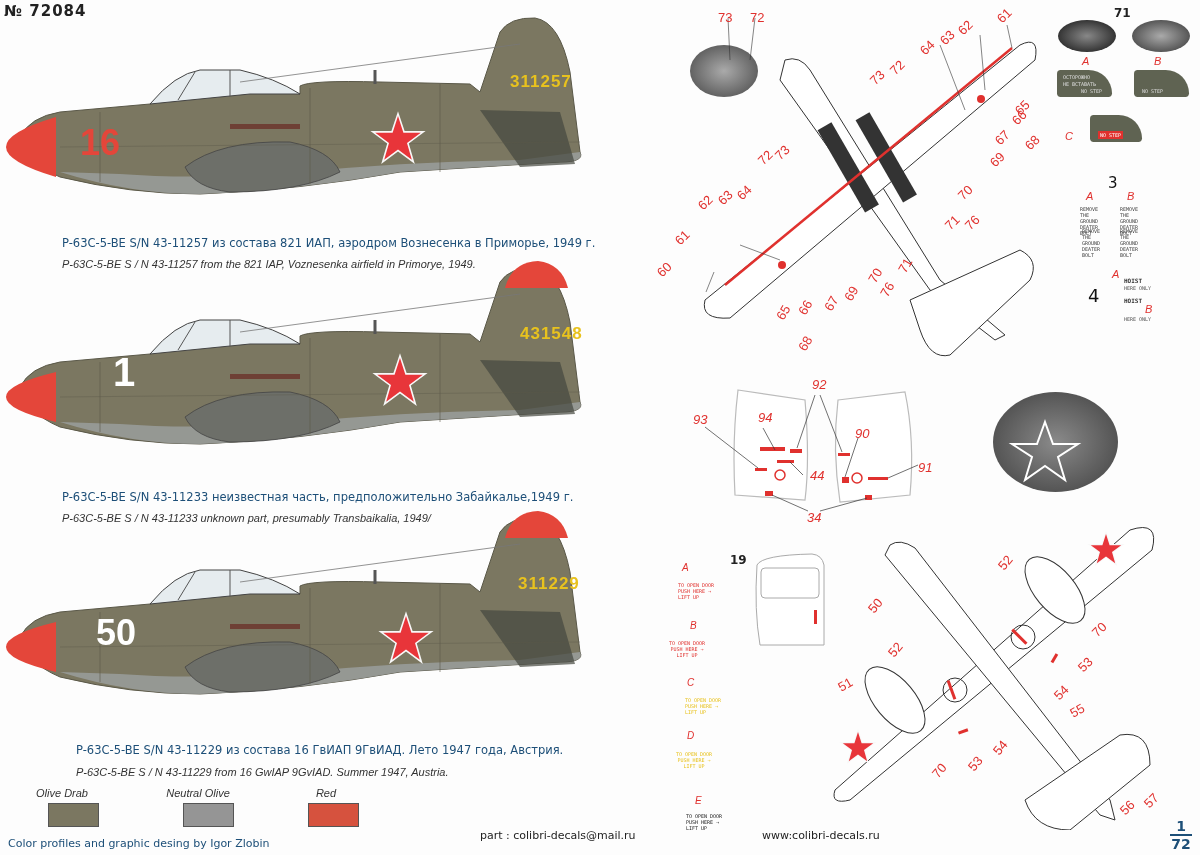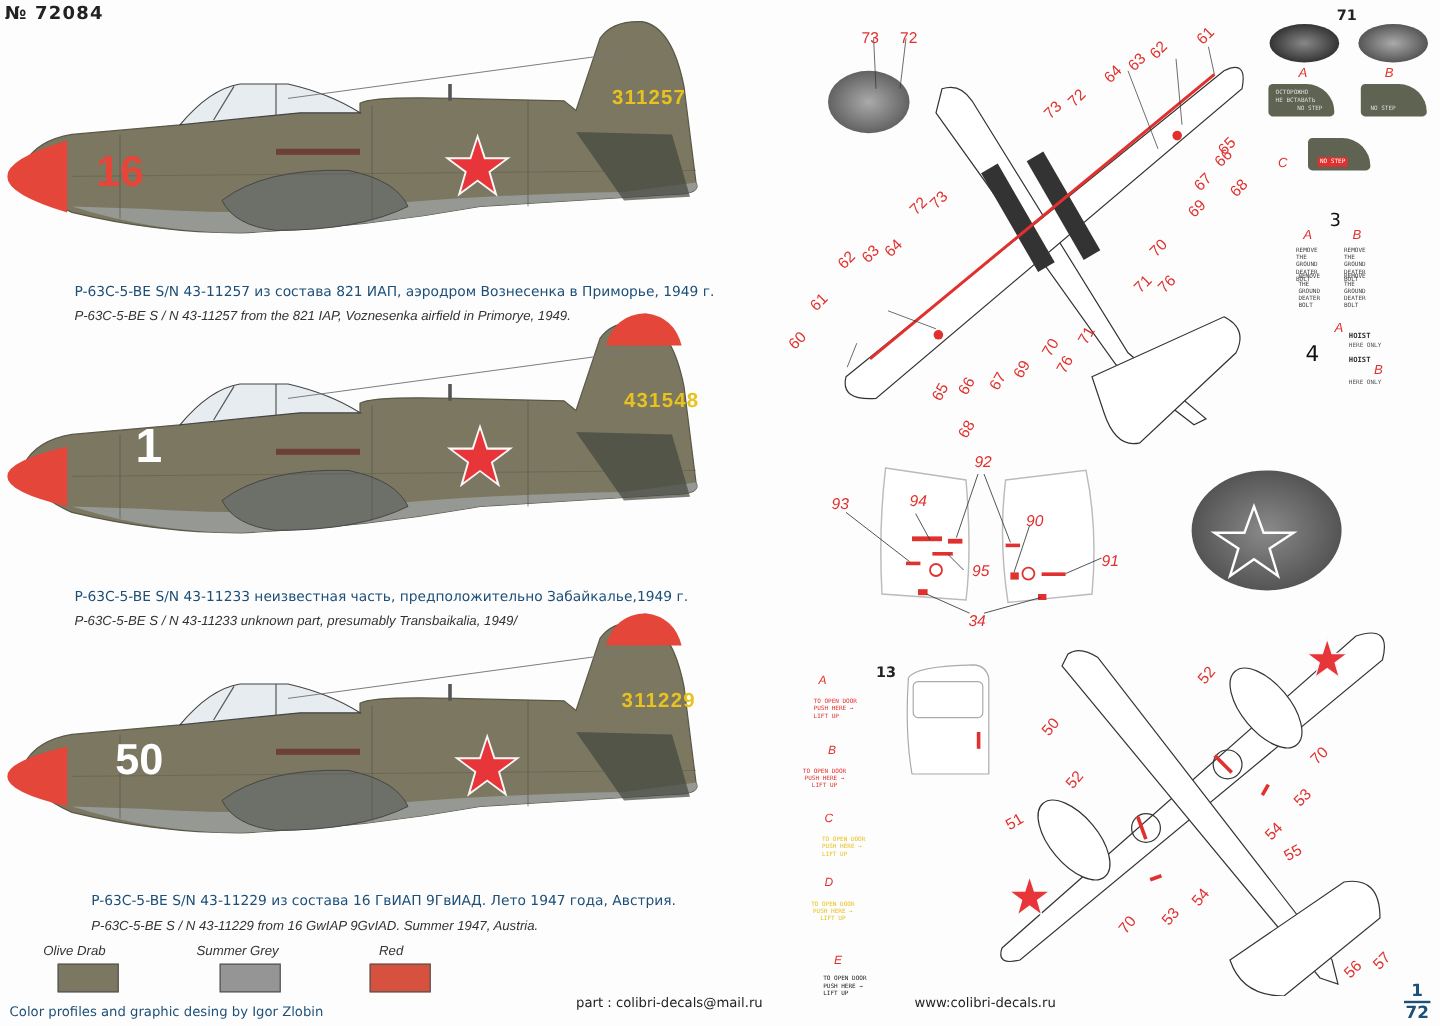--- a/index.html
+++ b/index.html
@@ -116,38 +116,38 @@
   
   [data-name="tail-number"] { color:#e8c21e !important; letter-spacing:1px; }
   [data-name="aircraft-profile-1"] [data-name="side-number"] { color:#e4463a; }
 </style>
 
 <div class="abs" style="left:22px;top:787px;" data-name="color-legend-olive-drab">
   <div class="swatch-label" data-name="swatch-label">Olive Drab</div>
   <div class="swatch" style="background:#7b7761;margin:4px 0 0 26px;" data-name="olive-drab-swatch"></div>
 </div>
 <div class="abs" style="left:158px;top:787px;" data-name="color-legend-neutral-grey">
-  <div class="swatch-label" data-name="swatch-label">Summer Grey</div>
+  <div class="swatch-label" data-name="swatch-label">Neutral Olive</div>
   <div class="swatch" style="background:#959595;margin:4px 0 0 25px;" data-name="neutral-grey-swatch"></div>
 </div>
 <div class="abs" style="left:286px;top:787px;" data-name="color-legend-red">
   <div class="swatch-label" data-name="swatch-label">Red</div>
   <div class="swatch" style="background:#d6523e;margin:4px 0 0 22px;" data-name="red-swatch"></div>
 </div>
 <div class="abs credit" style="left:8px;top:837px;" data-name="credit-text">Color profiles and graphic desing by Igor Zlobin</div>
 
 <div class="abs foot" style="left:480px;top:829px;" data-name="mail-text">part :  colibri-decals@mail.ru</div>
 <div class="abs foot" style="left:762px;top:829px;" data-name="website-text">www:colibri-decals.ru</div>
 <div class="abs scale" data-name="scale-badge">
   <div data-name="scale-numerator">1</div>
   <div class="bar"></div>
   <div data-name="scale-denominator">72</div>
 </div>
 
-<div class="abs" style="left:640px;top:0;width:400px;height:370px;margin-top:14px;" data-name="top-view-diagram">
+<div class="abs" style="left:640px;top:0;width:400px;height:370px;" data-name="top-view-diagram">
 
   <div class="abs" style="left:50px;top:45px;width:68px;height:52px;border-radius:50%;background:radial-gradient(#aaa,#444);" data-name="reference-photo"></div>
   <svg class="abs" width="400" height="370" style="left:0;top:0">
     <g fill="#fff" stroke="#333" stroke-width="1">
 
       <path d="M145,60 Q160,55 170,70 L300,280 L365,335 L355,340 L290,290 L140,80 Z"></path>
 
       <path d="M65,300 L380,45 Q400,35 395,60 L90,318 Q60,320 65,300 Z"></path>
 
       <path d="M270,300 L380,250 Q400,260 390,280 L310,355 Q290,360 280,330 Z"></path>
@@ -264,34 +264,34 @@
       <line x1="143" y1="105" x2="130" y2="92"></line>
       <line x1="198" y1="68" x2="185" y2="107"></line>
       <line x1="258" y1="95" x2="228" y2="108"></line>
       <line x1="148" y1="141" x2="112" y2="125"></line>
       <line x1="160" y1="141" x2="207" y2="128"></line>
     </g>
   </svg>
   <span class="callout" style="left:152px;top:7px" data-name="callout-92">92</span>
   <span class="callout" style="left:33px;top:42px" data-name="callout-93">93</span>
   <span class="callout" style="left:98px;top:40px" data-name="callout-94">94</span>
-  <span class="callout" style="left:150px;top:98px" data-name="callout-95">95</span>
+  <span class="callout" style="left:150px;top:98px" data-name="callout-95">44</span>
   <span class="callout" style="left:195px;top:56px" data-name="callout-90">90</span>
   <span class="callout" style="left:258px;top:90px" data-name="callout-91">91</span>
   <span class="callout" style="left:147px;top:140px" data-name="callout-34">34</span>
 </div>
 
 <div class="abs" style="left:993px;top:392px;width:125px;height:100px;border-radius:50%;background:radial-gradient(ellipse at 50% 50%, #8a8a8a, #555 70%, #ddd 100%);" data-name="reference-photo-star">
   <svg width="125" height="100" class="abs" style="left:0;top:0">
       <polygon points="52,30 60,52 85,52 65,65 72,88 52,74 32,88 39,65 19,52 44,52" fill="none" stroke="#fff" stroke-width="2"></polygon>
     </svg>
 </div>
 
 <div class="abs" style="left:650px;top:540px;width:180px;height:310px;" data-name="stencil-13-group">
-  <div class="abs" style="left:80px;top:13px;font-weight:bold;font-size:12px;color:#222;" data-name="stencil-number">13</div>
+  <div class="abs" style="left:80px;top:13px;font-weight:bold;font-size:12px;color:#222;" data-name="stencil-number">19</div>
   <svg class="abs" width="80" height="100" style="left:102px;top:10px" data-name="door-outline">
     <path d="M5,15 Q10,5 60,4 Q70,5 72,15 L72,95 L8,95 Q2,60 5,15 Z" fill="#fff" stroke="#aaa" stroke-width="1"></path>
     <rect x="9" y="18" width="58" height="30" rx="4" fill="none" stroke="#aaa"></rect>
     <rect x="62" y="60" width="3" height="14" fill="#e0312e"></rect>
   </svg>
   <span class="letter" style="left:32px;top:22px;font-size:10px;" data-name="variant-a-label">A</span>
   <div class="stencil" style="left:28px;top:42px;color:#e0312e;" data-name="stencil-text-a">
       <div>TO OPEN DOOR</div>
       <div>PUSH HERE →</div>
       <div>LIFT UP</div>

